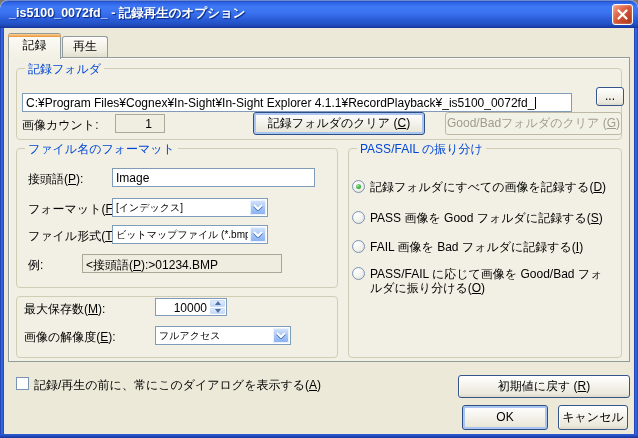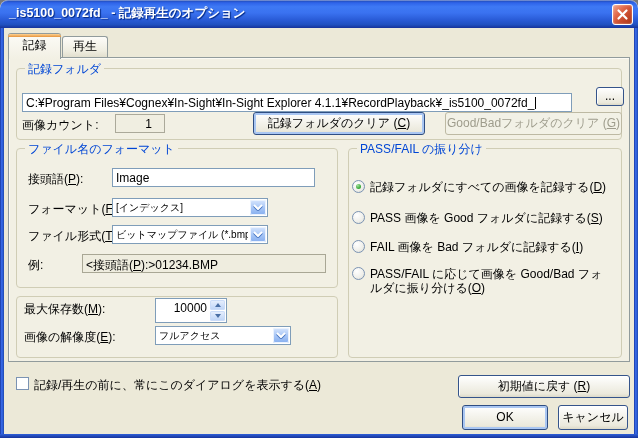--- a/index.html
+++ b/index.html
@@ -132,25 +132,25 @@
   <div class="abs combo" style="left:112px;top:225px;width:156px;height:19px;">
     <span class="val">ビットマップファイル (*.bmp)</span>
     <span class="arrow">
       <svg width="10" height="7" viewBox="0 0 10 7">
           <polyline points="1,2 5,6 9,2" fill="none" stroke="#3E6EBF" stroke-width="2.4"></polyline>
           <polyline points="1,1 5,5 9,1" fill="none" stroke="#fff" stroke-width="2"></polyline>
         </svg>
     </span>
   </div>
   <div class="abs lbl" style="left:28px;top:258px;">例:</div>
-  <div class="abs sunken mnl" style="left:82px;top:254px;width:244px;height:19px;">&lt;接頭語(<u>P</u>):&gt;01234.BMP</div>
+  <div class="abs sunken mnl" style="left:82px;top:254px;width:200px;height:19px;">&lt;接頭語(<u>P</u>):&gt;01234.BMP</div>
 
   <div class="group g-storage"></div>
   <div class="abs lbl mnl" style="left:24px;top:302px;">最大保存数(<u>M</u>):</div>
-  <div class="abs spin" style="left:155px;top:298px;width:72px;height:25px;">
+  <div class="abs spin" style="left:155px;top:298px;width:72px;height:18px;">
     <span class="num">10000</span>
     <span class="btns">
       <span class="sb up"></span>
       <span class="sb dn"></span>
     </span>
   </div>
   <div class="abs lbl mnl" style="left:24px;top:330px;">画像の解像度(<u>E</u>):</div>
   <div class="abs combo" style="left:155px;top:326px;width:136px;height:19px;">
     <span class="val">フルアクセス</span>
     <span class="arrow">

